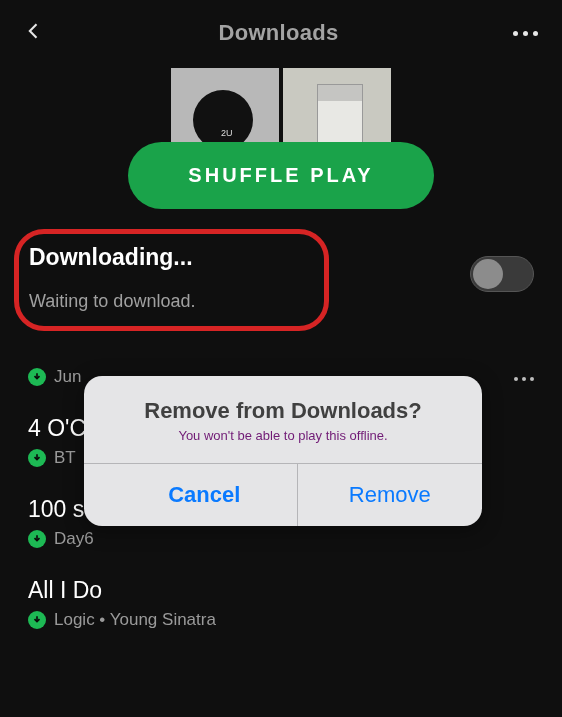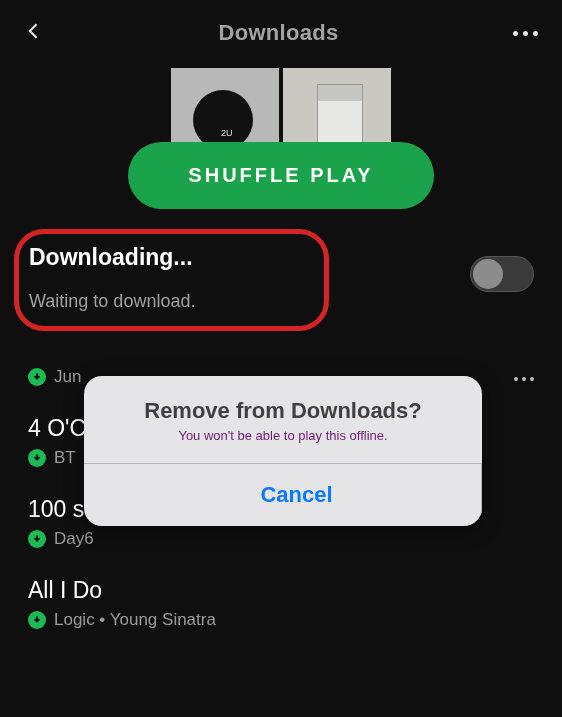--- a/index.html
+++ b/index.html
@@ -333,15 +333,16 @@
 </div>
 
 <div class="alert-backdrop">
   <div class="alert">
     <div class="alert-body">
       <div class="alert-title">Remove from Downloads?</div>
       <div class="alert-msg">You won't be able to play this offline.</div>
     </div>
     <div class="alert-buttons">
       <button>Cancel</button>
+      <button>Remove</button>
     </div>
   </div>
 </div>
 
 </body></html>

